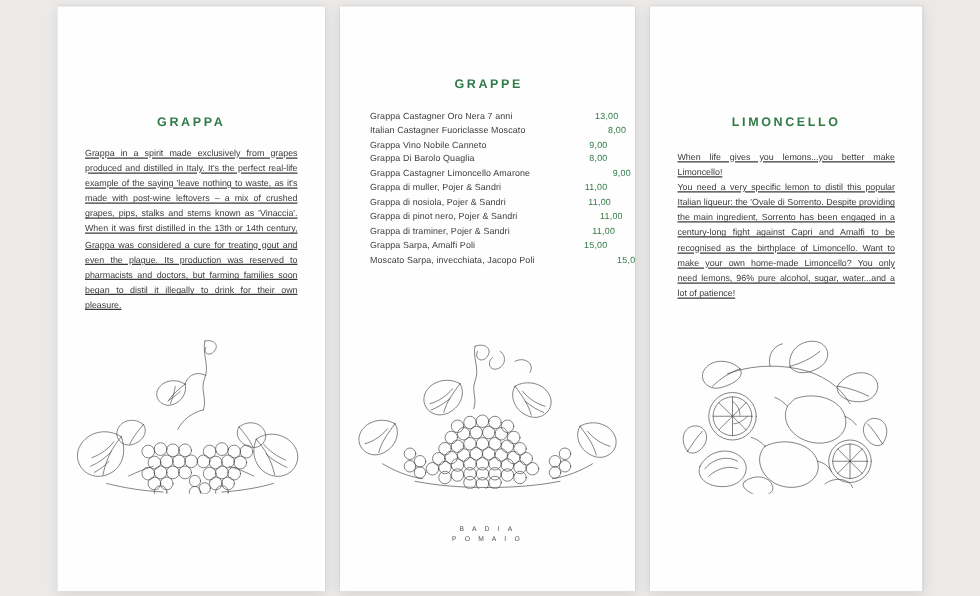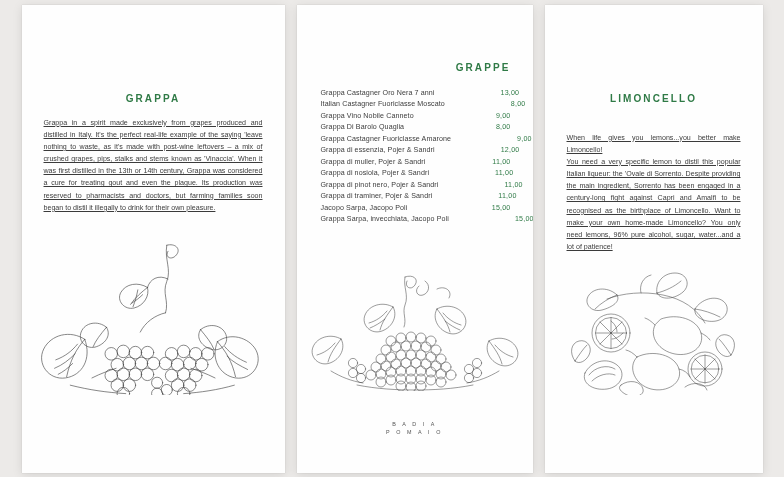--- a/index.html
+++ b/index.html
@@ -23,21 +23,21 @@
     align-items: center;
     gap: 12px;
   }
   .card {
     position: relative;
     background: #fefefe;
     box-shadow: 0 2px 10px rgba(0,0,0,0.10), 0 0 1px rgba(0,0,0,0.18);
     overflow: hidden;
     box-sizing: border-box;
   }
-  .card-left   { width: 263px; height: 468px; }
+  .card-left   { width: 214px; height: 468px; }
   .card-center { width: 236px; height: 468px; }
   .card-right  { width: 218px; height: 468px; }
 
   .heading {
     color: #2f7a46;
     font-size: 10px;
     letter-spacing: 2.1px;
     text-align: center;
     font-weight: 700;
   }
@@ -60,21 +60,21 @@
   }
   .left-inner .heading { margin-bottom: 13px; }
 
   
   .center-inner {
     position: absolute;
     left: 24px;
     right: 22px;
     top: 57px;
   }
-  .center-inner .heading { margin-bottom: 16px; text-align: right; }
+  .center-inner .heading { margin-bottom: 16px; }
   .menu-list { display: block; }
   .menu-row {
     display: flex;
     align-items: flex-end;
     justify-content: space-between;
     margin-bottom: 3.5px;
     gap: 42px;
   }
   .menu-name {
     color: #3b3b3b;
@@ -90,21 +90,21 @@
     white-space: nowrap;
   }
 
   
   .right-inner {
     position: absolute;
     left: 22px;
     right: 22px;
     top: 88px;
   }
-  .right-inner .heading { margin-bottom: 28px; }
+  .right-inner .heading { margin-bottom: 16px; }
 
   
   .illo {
     position: absolute;
     left: 0;
     width: 100%;
   }
   .illo svg { display: block; width: 100%; height: auto; }
 
   .illo-left   { bottom: 78px; }
@@ -229,49 +229,45 @@
         </div>
         <div class="menu-row">
           <span class="menu-name">Grappa Vino Nobile Canneto</span>
           <span class="menu-price">9,00</span>
         </div>
         <div class="menu-row">
           <span class="menu-name">Grappa Di Barolo Quaglia</span>
           <span class="menu-price">8,00</span>
         </div>
         <div class="menu-row">
-          <span class="menu-name">Grappa Castagner Fuoriclasse Amarone</span>
+          <span class="menu-name">Grappa Castagner Limoncello Amarone</span>
           <span class="menu-price">9,00</span>
-        </div>
-        <div class="menu-row">
-          <span class="menu-name">Grappa di essenzia, Pojer &amp; Sandri</span>
-          <span class="menu-price">12,00</span>
         </div>
         <div class="menu-row">
           <span class="menu-name">Grappa di muller, Pojer &amp; Sandri</span>
           <span class="menu-price">11,00</span>
         </div>
         <div class="menu-row">
           <span class="menu-name">Grappa di nosiola, Pojer &amp; Sandri</span>
           <span class="menu-price">11,00</span>
         </div>
         <div class="menu-row">
           <span class="menu-name">Grappa di pinot nero, Pojer &amp; Sandri</span>
           <span class="menu-price">11,00</span>
         </div>
         <div class="menu-row">
           <span class="menu-name">Grappa di traminer, Pojer &amp; Sandri</span>
           <span class="menu-price">11,00</span>
         </div>
         <div class="menu-row">
-          <span class="menu-name">Jacopo Sarpa, Jacopo Poli</span>
+          <span class="menu-name">Grappa Sarpa, Amalfi Poli</span>
           <span class="menu-price">15,00</span>
         </div>
         <div class="menu-row">
-          <span class="menu-name">Grappa Sarpa, invecchiata, Jacopo Poli</span>
+          <span class="menu-name">Moscato Sarpa, invecchiata, Jacopo Poli</span>
           <span class="menu-price">15,00</span>
         </div>
       </div>
     </div>
 
     <div class="illo illo-center">
       <svg viewBox="0 0 236 120" xmlns="http://www.w3.org/2000/svg" fill="none" stroke="#4a4a4a" stroke-width="0.55" stroke-linecap="round" stroke-linejoin="round">
 
         <path d="M108 6 C106 16, 112 24, 108 34 C105 42, 110 48, 107 56"></path>
         <path d="M108 6 C116 3, 122 8, 118 14 C114 20, 107 16, 110 10"></path>

